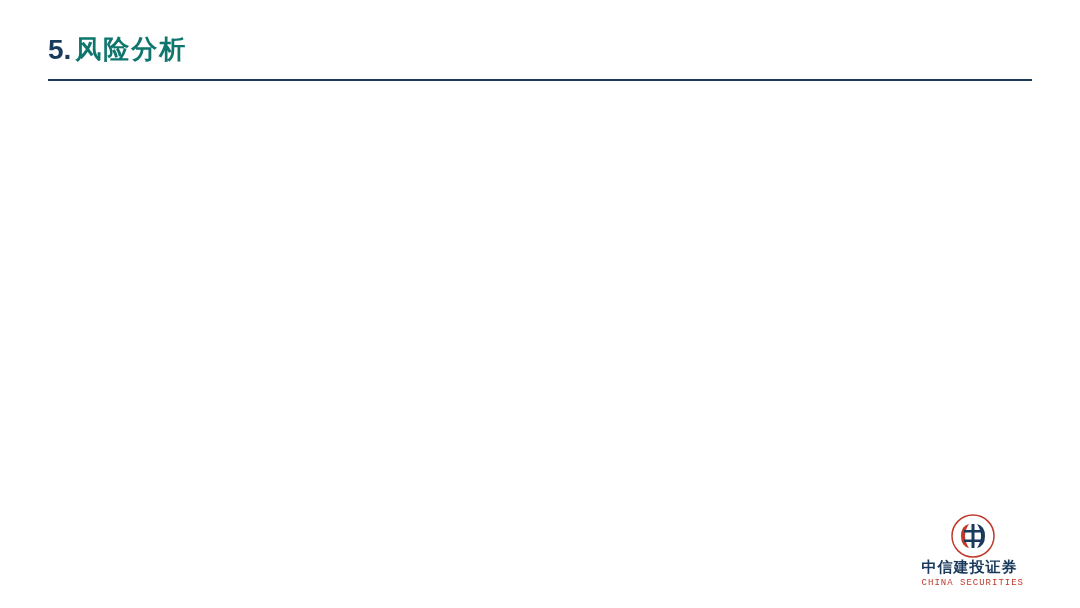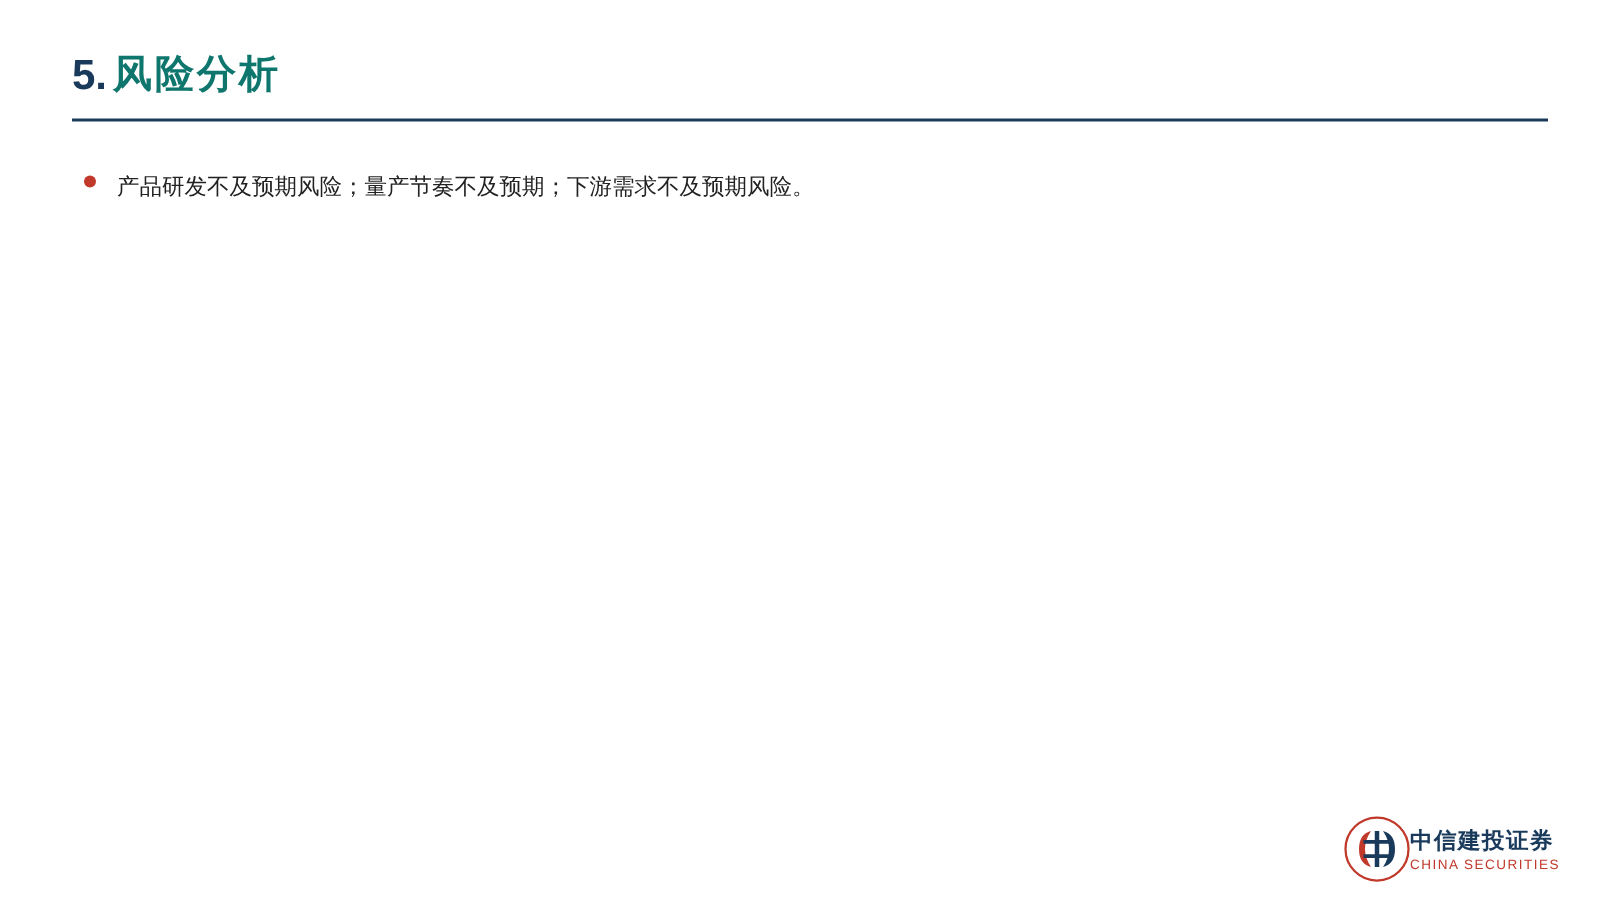--- a/index.html
+++ b/index.html
@@ -77,23 +77,24 @@
     .bullet-text {
       font-size: 15px;
       color: #222222;
       line-height: 1.8;
       font-family: 'Microsoft YaHei', 'SimHei', 'SimSun', sans-serif;
     }
 
     .footer {
       position: absolute;
       bottom: 20px;
-      right: 40px;
+      right: 56px;
       display: flex;
       align-items: center;
+      flex-direction: column;
     }
 
     .logo-icon {
       width: 44px;
       height: 44px;
     }
 
     .company-name-block {
       display: flex;
       flex-direction: column;
@@ -105,44 +106,38 @@
       color: #1a3a5c;
       font-family: 'Microsoft YaHei', 'SimHei', sans-serif;
       font-weight: bold;
       letter-spacing: 1px;
       white-space: nowrap;
     }
 
     .company-name-en {
       font-size: 9px;
       color: #c0392b;
-      font-family: Liberation Sans, sans-serif;
+      font-family: Liberation Mono, monospace;
       letter-spacing: 1px;
       white-space: nowrap;
       margin-top: 1px;
     }
   </style>
 </head>
 <body>
 
 <div class="page-container">
 
   <div class="header-section">
     <span class="section-number">5.</span>
     <span class="section-title">风险分析</span>
   </div>
 
   <div class="divider"></div>
 
-  <div class="content-section">
-    <div class="bullet-item">
-      <div class="bullet-dot"></div>
-      <span class="bullet-text">产品研发不及预期风险；量产节奏不及预期；下游需求不及预期风险。</span>
-    </div>
-  </div>
 
   <div class="footer">
 
     <svg class="logo-icon" viewBox="0 0 44 44" xmlns="http://www.w3.org/2000/svg">
 
       <circle cx="22" cy="22" r="21" fill="none" stroke="#c0392b" stroke-width="1.5"></circle>
 
       <path d="M10 22 Q10 12 18 10 Q14 16 14 22 Q14 28 18 34 Q10 32 10 22Z" fill="#c0392b"></path>
 
       <path d="M34 22 Q34 12 26 10 Q30 16 30 22 Q30 28 26 34 Q34 32 34 22Z" fill="#1a3a5c"></path>

